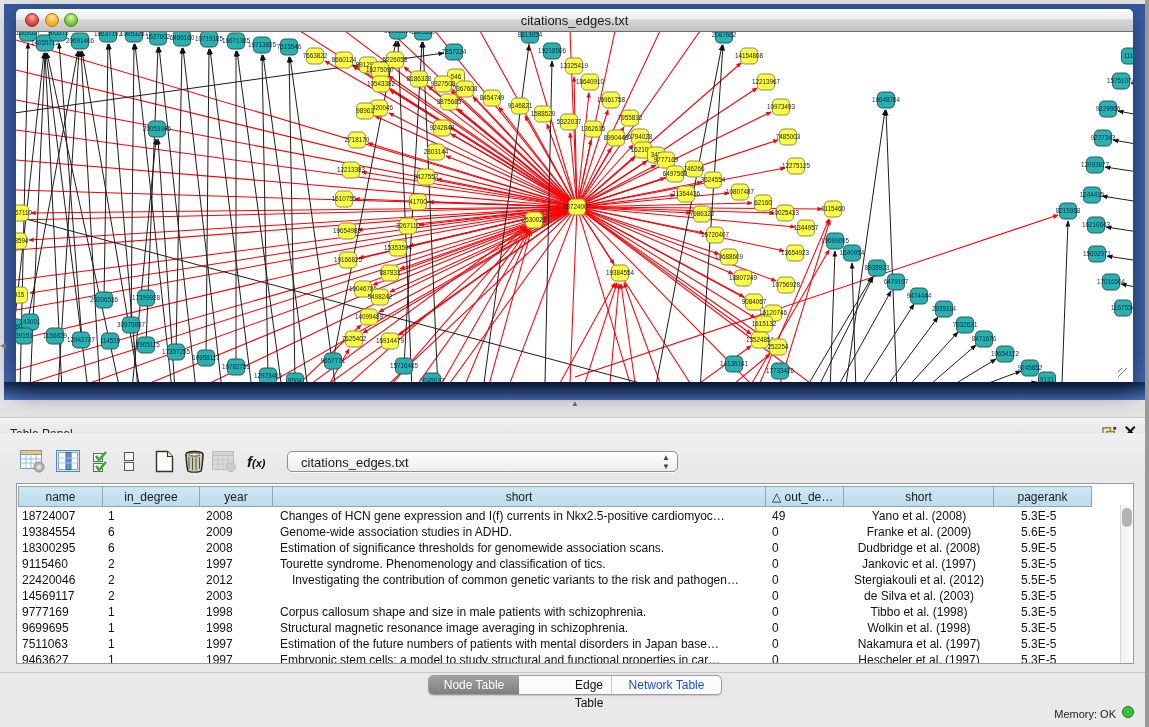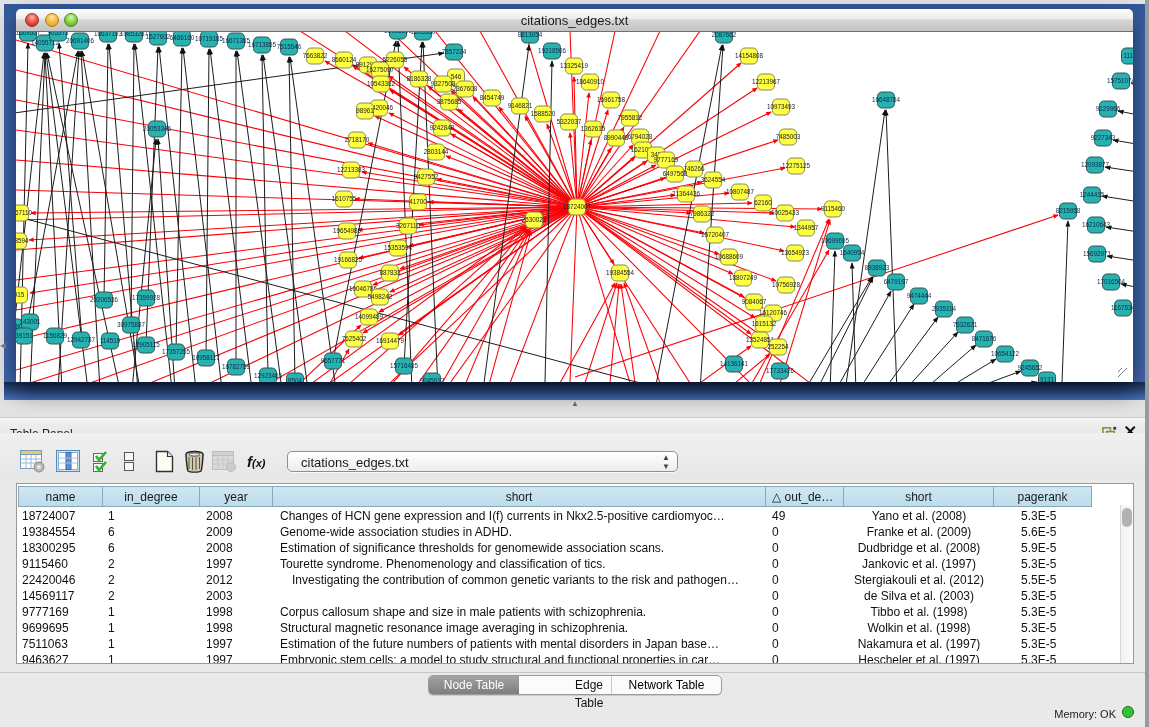--- a/index.html
+++ b/index.html
@@ -41,21 +41,21 @@
   border:1px solid #89a8b8;border-left:none;font-size:12px;color:#1a1a1a;text-align:center;line-height:20px;}
 .trow{position:absolute;left:0;width:1149px;height:16px;font-size:12px;color:#101010;}
 .trow span{position:absolute;top:1px;white-space:nowrap;}
 .trow span.ctr{text-align:center;}
 #tabline{position:absolute;left:0;top:672px;width:1145px;border-top:1px solid #c6c6c6;}
 #seg{position:absolute;left:428px;top:675px;width:294px;height:20px;border:1px solid #9c9c9c;
   border-radius:5px;background:#fbfbfb;box-shadow:0 1px 1px rgba(0,0,0,.15);font-size:12px;}
 #seg .s1{position:absolute;left:0;top:0;width:90px;height:18px;border-radius:4px 0 0 4px;
   background:linear-gradient(180deg,#a2a2a2,#7e7e7e);color:#fff;text-align:center;line-height:18px;}
 #seg .s2{position:absolute;left:90px;top:0;width:93px;height:18px;color:#111;text-align:center;line-height:18px;border-right:1px solid #c9c9c9;padding-left:48px;}
-#seg .s3{position:absolute;left:183px;top:0;width:109px;height:18px;color:#000000;text-align:center;line-height:18px;}
+#seg .s3{position:absolute;left:183px;top:0;width:109px;height:18px;color:#1d4ed8;text-align:center;line-height:18px;}
 #mem{position:absolute;right:33px;top:708px;font-size:11px;color:#222;}
 #memdot{position:absolute;left:1122px;top:706px;width:12px;height:12px;border-radius:50%;
   background:#35c435;border:1.5px solid #1d701d;}
 #redge{position:absolute;left:1145px;top:0;width:4px;height:727px;background:#9a9a9a;}
 #larr{position:absolute;left:0px;top:341px;width:5px;height:10px;color:#777;font-size:8px;line-height:10px}
 </style></head>
 <body>
 <div id="stage">
 <div id="desk"></div>
 <div id="shadowband"></div>

